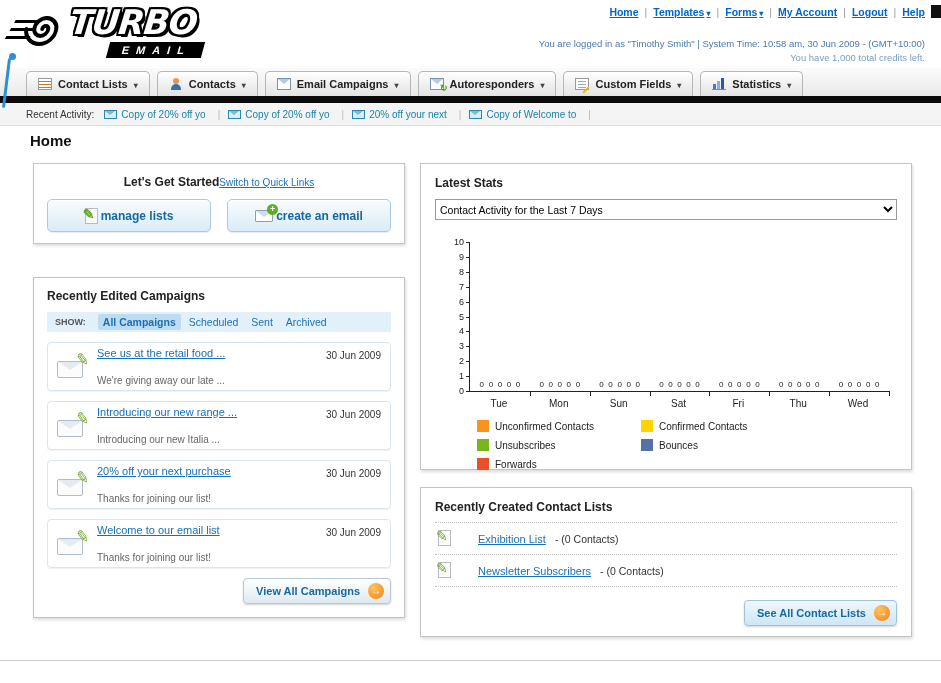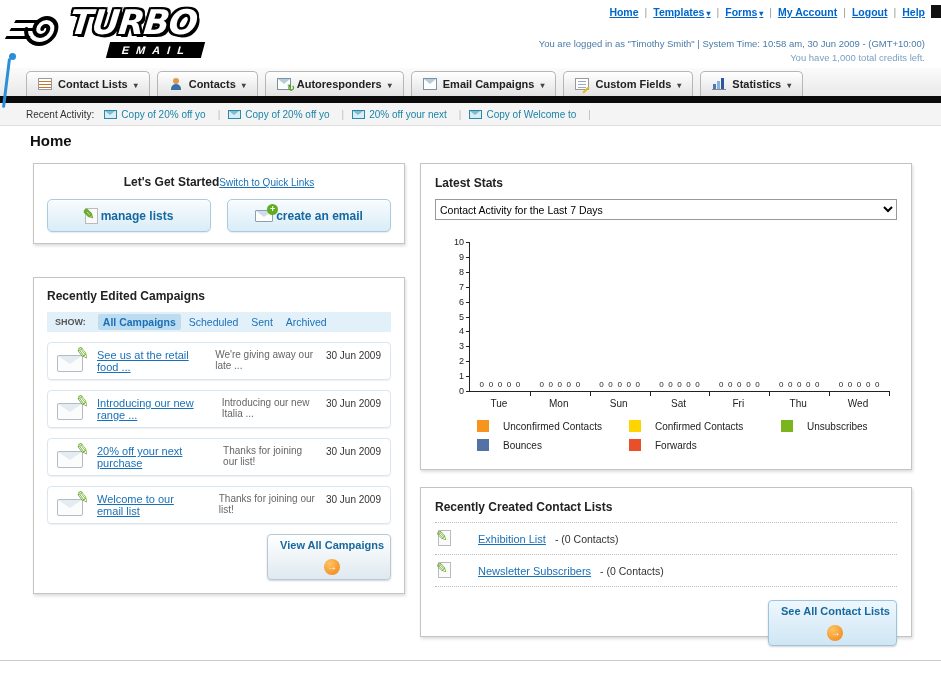--- a/index.html
+++ b/index.html
@@ -128,29 +128,29 @@
   .camp-item { border:1px solid #d9e6ef; border-radius:4px; padding:4px 9px; margin-bottom:10px;
                display:flex; gap:9px; align-items:center; min-height:38px;
                box-shadow:0 1px 1px rgba(0,0,0,.06); cursor:pointer; }
   .camp-icon { width:31px; height:22px; position:relative; flex:none; }
   .camp-env { position:absolute; left:0; bottom:0; width:26px; height:17px; background:#fcfcfc;
               border:1px solid #b0bcc8; border-radius:2px; }
   .camp-env::before { content:''; position:absolute; left:0; top:0; border-left:12px solid transparent;
               border-right:12px solid transparent; border-top:8px solid #e4ecf2; }
   .camp-pencil::before { content:'✎'; position:absolute; right:-1px; top:-6px; color:#6aa82a;
               font-size:16px; transform:rotate(8deg); }
-  .camp-mid { flex:1; display:flex; flex-direction:row; gap:16px; }
+  .camp-mid { flex:1; display:flex; flex-direction:column; gap:16px; }
   .camp-title { font-size:11px; color:#1a70b8; text-decoration:underline; cursor:pointer; }
   .camp-sub { font-size:10px; color:#666; }
   .camp-date { font-size:10px; color:#333; align-self:flex-start; margin-top:3px; }
   .view-all-row { text-align:right; margin-top:2px; }
   .pill-btn { display:inline-flex; align-items:center; gap:8px; border:1px solid #b8c8d4;
               border-radius:4px; padding:4px 6px 4px 12px; background:linear-gradient(#ffffff,#dfe9f0);
               color:#17689f; font-weight:bold; font-size:11px; cursor:pointer;
-              box-shadow:0 1px 2px rgba(0,0,0,.18);flex-direction:column; }
+              box-shadow:0 1px 2px rgba(0,0,0,.18); }
   .btn-arrow { width:16px; height:16px; border-radius:50%;
                background:radial-gradient(circle at 35% 30%, #ffc45e, #f08018); color:#fff;
                font-size:10px; line-height:16px; text-align:center; font-weight:bold; }
   .btn-arrow::before { content:'→'; }
 
   
   .stats { padding:12px 14px; height:307px; margin-bottom:17px; }
   .stats select { margin-top:9px; width:100%; height:21px; font-size:10.5px; border:1px solid #999;
                   background:#fff; font-family:"Liberation Sans", sans-serif; }
   .chart-wrap { position:relative; margin-top:12px; height:230px; }
@@ -158,21 +158,21 @@
                 border-left:1px solid #222; border-bottom:1px solid #222; }
   .ytick-label { position:absolute; left:-24px; width:18px; text-align:right; font-size:9px;
                  color:#222; }
   .ytick-mark { position:absolute; left:-4px; width:4px; height:1px; background:#222; }
   .xtick-mark { position:absolute; bottom:-5px; width:1px; height:5px; background:#222; }
   .zero-group { position:absolute; bottom:2px; display:flex; justify-content:space-evenly;
                 font-size:8px; color:#222; padding:0 5px; }
   .chart-xlabels { position:absolute; left:34px; top:166px; width:420px; height:14px; }
   .xtick-label { position:absolute; text-align:center; font-size:10px; color:#222; }
   .chart-legend { position:absolute; left:42px; top:188px; width:462px; display:flex; flex-wrap:wrap; }
-  .legend-entry { width:152px; display:flex; align-items:center; gap:14px; font-size:10px;
+  .legend-entry { width:164px; display:flex; align-items:center; gap:6px; font-size:10px;
                   color:#222; margin-bottom:7px; }
   .legend-swatch { width:12px; height:12px; display:inline-block; flex:none; }
 
   
   .contact-lists { padding:12px 14px; height:150px; }
   .cl-sep { border-bottom:1px dotted #bbb; margin-top:8px; }
   .cl-list { }
   .cl-item { display:flex; align-items:center; gap:9px; padding:7px 2px;
              border-bottom:1px dotted #bbb; font-size:11px; cursor:pointer; }
   .cl-icon { position:relative; width:16px; height:17px; flex:none; }
@@ -242,28 +242,28 @@
         <span class="tab-chev"></span>
       </div>
 
       <div class="tab">
         <span class="tab-icon ic-contacts"></span>
         <span>Contacts</span>
         <span class="tab-chev"></span>
       </div>
 
       <div class="tab">
+        <span class="tab-icon ic-email-campaigns"></span>
+        <span>Email Campaigns</span>
+        <span class="tab-chev"></span>
+      </div>
+
+      <div class="tab">
         <span class="tab-icon ic-autoresponders"></span>
         <span>Autoresponders</span>
-        <span class="tab-chev"></span>
-      </div>
-
-      <div class="tab">
-        <span class="tab-icon ic-email-campaigns"></span>
-        <span>Email Campaigns</span>
         <span class="tab-chev"></span>
       </div>
 
       <div class="tab">
         <span class="tab-icon ic-custom-fields"></span>
         <span>Custom Fields</span>
         <span class="tab-chev"></span>
       </div>
 
       <div class="tab">

